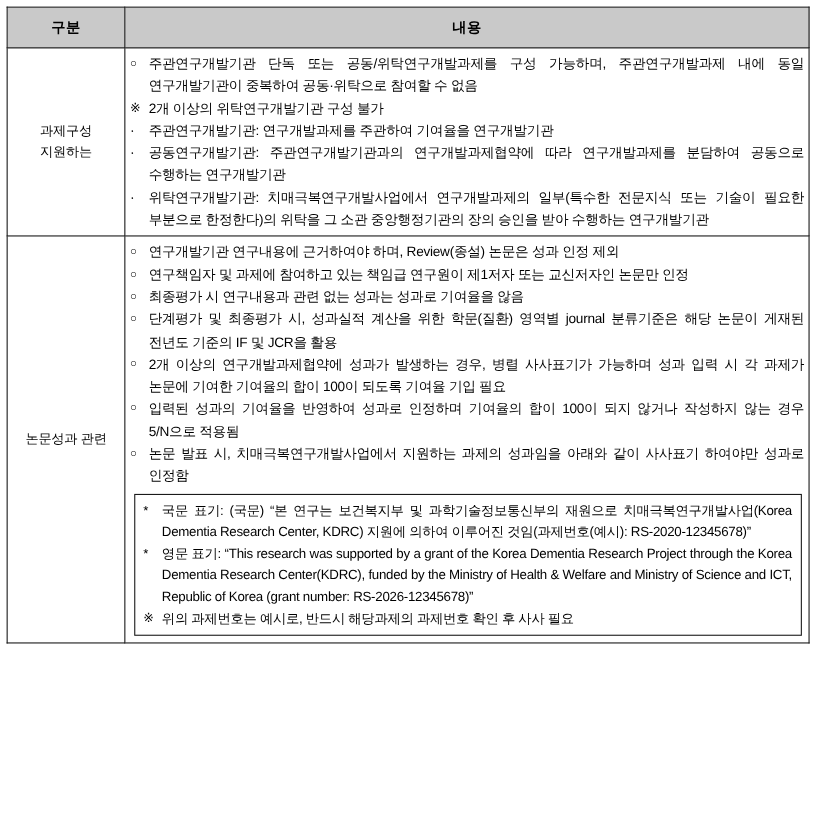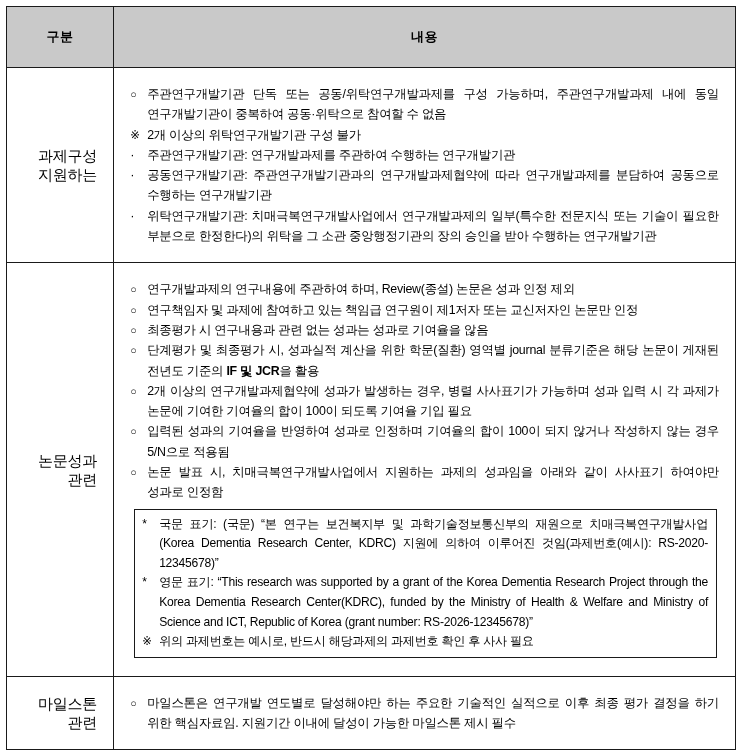--- a/index.html
+++ b/index.html
@@ -17,39 +17,39 @@
   #doc-table {
     position: absolute;
     left: 6px;
     top: 6px;
     width: 730px;
     border-collapse: collapse;
     table-layout: fixed;
   }
   #doc-table td, #doc-table th {
     border: 1px solid #1a1a1a;
-    padding: 16px;
+    padding: 4px;
     vertical-align: middle;
   }
   .col-label { width: 107px; }
   .col-content { width: 621px; }
 
   thead th {
     background: #c9c9c9;
     font-size: 13px;
     font-weight: bold;
     letter-spacing: 0.5px;
     text-align: center;
     height: 28px;
     line-height: 28px;
   }
 
   td.row-label {
-    text-align: right;
-    font-size: 15px;
+    text-align: center;
+    font-size: 12px;
     line-height: 19px;
     letter-spacing: -0.2px;
     vertical-align: middle;
   }
   td.row-label .lbl-line { display: block; }
 
   td.row-content {
     padding: 7px 6px 8px 6px;
     vertical-align: top;
   }
@@ -79,21 +79,21 @@
   }
   li.mk-circle .mk { font-size: 10.5px; top: 1px; }
   li.mk-note { padding-left: 20px; }
   li.mk-note .mk { font-size: 11.5px; left: 3px; }
   li.mk-dot { padding-left: 17px; }
   li.mk-dot .mk { font-size: 13px; left: 4px; top: -1px; }
   li.mk-star { padding-left: 18px; }
   li.mk-star .mk { font-size: 12px; left: 2px; top: 1px; }
 
   .ttxt { display: block; }
-  b.bd { font-weight: bold; margin-top: 14px; }
+  b.bd { font-weight: normal; margin-top: 14px; }
 
   .quotebox {
     border: 1px solid #1a1a1a;
     margin: 6px 2px 2px 4px;
     padding: 5px 8px 5px 7px;
   }
   .quotebox ul.itemlist > li {
     font-size: 12.1px;
     line-height: 19.6px;
   }
@@ -127,21 +127,21 @@
           <li class="mk-circle">
             <span class="mk">○</span>
             <span class="ttxt">주관연구개발기관 단독 또는 공동/위탁연구개발과제를 구성 가능하며, 주관연구개발과제 내에 동일 연구개발기관이 중복하여 공동·위탁으로 참여할 수 없음</span>
           </li>
           <li class="mk-note">
             <span class="mk">※</span>
             <span class="ttxt">2개 이상의 위탁연구개발기관 구성 불가</span>
           </li>
           <li class="mk-dot">
             <span class="mk">·</span>
-            <span class="ttxt">주관연구개발기관: 연구개발과제를 주관하여 수행하는 연구개발기관</span>
+            <span class="ttxt">주관연구개발기관: 연구개발과제를 주관하여 기여율을 연구개발기관</span>
           </li>
           <li class="mk-dot">
             <span class="mk">·</span>
             <span class="ttxt">공동연구개발기관: 주관연구개발기관과의 연구개발과제협약에 따라 연구개발과제를 분담하여 공동으로 수행하는 연구개발기관</span>
           </li>
           <li class="mk-dot">
             <span class="mk">·</span>
             <span class="ttxt">위탁연구개발기관: 치매극복연구개발사업에서 연구개발과제의 일부(특수한 전문지식 또는 기술이 필요한 부분으로 한정한다)의 위탁을 그 소관 중앙행정기관의 장의 승인을 받아 수행하는 연구개발기관</span>
           </li>
         </ul>
@@ -149,21 +149,21 @@
     </tr>
 
     <tr>
       <td class="row-label">
         <span class="lbl-line">논문성과 관련</span>
       </td>
       <td class="row-content">
         <ul class="itemlist">
           <li class="mk-circle">
             <span class="mk">○</span>
-            <span class="ttxt">연구개발과제의 연구내용에 주관하여 하며, Review(종설) 논문은 성과 인정 제외</span>
+            <span class="ttxt">연구개발기관 연구내용에 근거하여야 하며, Review(종설) 논문은 성과 인정 제외</span>
           </li>
           <li class="mk-circle">
             <span class="mk">○</span>
             <span class="ttxt">연구책임자 및 과제에 참여하고 있는 책임급 연구원이 제1저자 또는 교신저자인 논문만 인정</span>
           </li>
           <li class="mk-circle">
             <span class="mk">○</span>
             <span class="ttxt">최종평가 시 연구내용과 관련 없는 성과는 성과로 기여율을 않음</span>
           </li>
           <li class="mk-circle">
@@ -196,28 +196,15 @@
             </li>
             <li class="mk-note">
               <span class="mk">※</span>
               <span class="ttxt">위의 과제번호는 예시로, 반드시 해당과제의 과제번호 확인 후 사사 필요</span>
             </li>
           </ul>
         </div>
       </td>
     </tr>
 
-    <tr>
-      <td class="row-label">
-        <span class="lbl-line">마일스톤 관련</span>
-      </td>
-      <td class="row-content last-row-content">
-        <ul class="itemlist">
-          <li class="mk-circle">
-            <span class="mk">○</span>
-            <span class="ttxt">마일스톤은 연구개발 연도별로 달성해야만 하는 주요한 기술적인 실적으로 이후 최종 평가 결정을 하기 위한 핵심자료임. 지원기간 이내에 달성이 가능한 마일스톤 제시 필수</span>
-          </li>
-        </ul>
-      </td>
-    </tr>
 
   </tbody>
 </table>
 
 </body></html>

